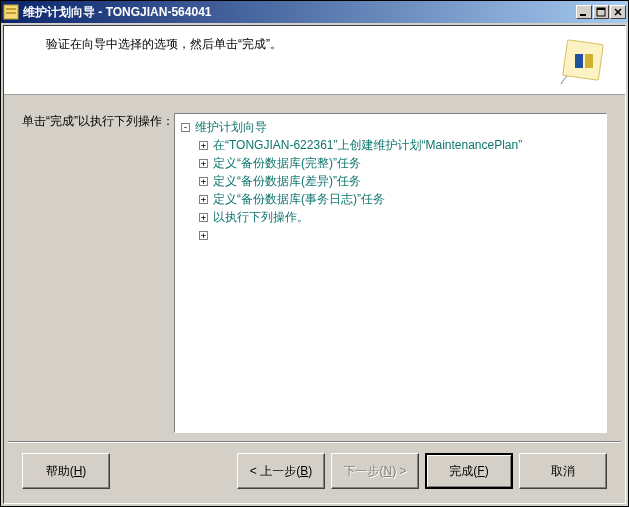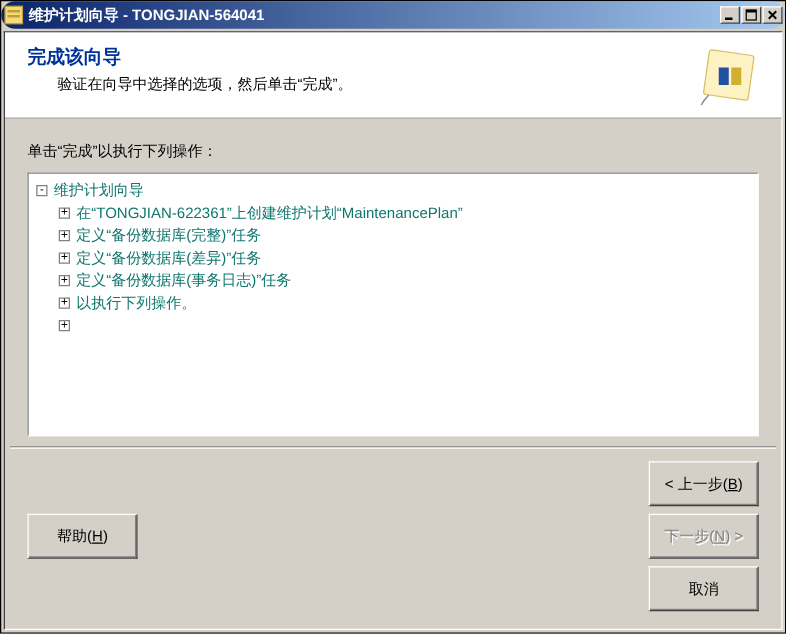--- a/index.html
+++ b/index.html
@@ -1,39 +1,39 @@
 <!DOCTYPE html>
 <html><head>
 <meta charset="utf-8">
 <style>
   * { box-sizing: border-box; }
   html, body { margin: 0; padding: 0; font-family: "Microsoft Sans Serif", "SimSun", sans-serif; font-size: 12px; background: #fff; }
   .window { width: 629px; height: 507px; border: 1px solid #000; background: #d4d0c8; display: flex; flex-direction: column; }
-  .titlebar { height: 22px; background: linear-gradient(to right, #0a246a, #a6caf0); color: #fff; display: flex; align-items: center; padding: 0 2px; border-radius: 11px; }
+  .titlebar { height: 22px; background: linear-gradient(to right, #0a246a, #a6caf0); color: #fff; display: flex; align-items: center; padding: 0 2px; }
   .title-icon { width: 16px; height: 16px; margin-right: 4px; display: flex; align-items: center; justify-content: center; }
   .title-text { flex: 1; font-size: 12px; font-weight: bold; }
   .win-controls { display: flex; gap: 1px; }
   .win-btn { width: 16px; height: 14px; background: #d4d0c8; border: 1px solid; border-color: #fff #404040 #404040 #fff; display: flex; align-items: center; justify-content: center; font-size: 10px; font-family: "Marlett", sans-serif; cursor: default; color: #000; }
   .win-btn svg { width: 10px; height: 10px; }
   .body-wrap { flex: 1; border: 1px solid; border-color: #404040 #fff #fff #404040; border-width: 1px; margin: 2px; display: flex; flex-direction: column; background: #d4d0c8; }
   .header-area { background: #fff; border-bottom: 1px solid #a0a0a0; padding: 10px 18px 8px 18px; display: flex; align-items: flex-start; }
   .header-text { flex: 1; }
   .header-title { font-size: 15px; font-weight: bold; color: #003399; margin-bottom: 4px; }
   .header-sub { font-size: 12px; color: #000; padding-left: 24px; }
   .header-img { width: 50px; height: 50px; margin-left: 8px; display: flex; align-items: center; justify-content: center; }
-  .content-area { flex: 1; padding: 18px 18px 8px 18px; display: flex; flex-direction: column; }
+  .content-area { flex: 1; padding: 18px 18px 8px 18px; display: flex; flex-direction: row; }
   .content-label { font-size: 12px; margin-bottom: 8px; }
   .tree-container { flex: 1; background: #fff; border: 1px solid; border-color: #808080 #fff #fff #808080; padding: 4px 6px; overflow: auto; font-size: 12px; line-height: 18px; }
   .tree-root { }
   .tree-row { display: flex; align-items: center; height: 18px; white-space: nowrap; }
   .tree-indent { display: inline-block; width: 18px; height: 18px; flex-shrink: 0; }
   .expander { width: 9px; height: 9px; border: 1px solid #808080; background: #fff; display: inline-flex; align-items: center; justify-content: center; font-size: 9px; line-height: 7px; margin-right: 5px; cursor: default; flex-shrink: 0; color: #000; font-family: monospace; }
   .tree-label { color: #0f766e; }
   .button-bar { padding: 10px 18px 14px 18px; display: flex; align-items: center; }
-  .btn-group-right { margin-left: auto; display: flex; gap: 6px; flex-direction: column; }
+  .btn-group-right { margin-left: auto; display: flex; gap: 6px; }
   .btn { height: 36px; min-width: 88px; background: #d4d0c8; border: 1px solid; border-color: #fff #404040 #404040 #fff; box-shadow: inset -1px -1px 0 #808080, inset 1px 1px 0 #d4d0c8; font-size: 12px; cursor: default; display: inline-flex; align-items: center; justify-content: center; padding: 0 8px; color: #000; }
   .btn.disabled { color: #808080; text-shadow: 1px 1px 0 #fff; }
   .btn.default { border: 2px solid #000; padding: 0 7px; box-shadow: inset 1px 1px 0 #fff, inset -1px -1px 0 #808080; }
   .underline-key { text-decoration: underline; }
   .hr-line { height: 2px; border-top: 1px solid #808080; border-bottom: 1px solid #fff; margin: 0 4px; }
 </style>
 </head>
 <body>
 
 <div class="window">
@@ -63,21 +63,20 @@
             <path d="M2 2 L8 8 M8 2 L2 8" stroke="#000" stroke-width="1.5"></path>
           </svg>
         </div>
     </div>
   </div>
 
   <div class="body-wrap">
 
     <div class="header-area">
       <div class="header-text">
-        <div class="header-title">完成该向导</div>
         <div class="header-sub">验证在向导中选择的选项，然后单击“完成”。</div>
       </div>
       <div class="header-img">
         <svg viewBox="0 0 50 50">
           <rect x="8" y="6" width="36" height="36" rx="2" fill="#fdf2c4" stroke="#d8c060" transform="rotate(8 26 24)"></rect>
           <rect x="18" y="18" width="8" height="14" fill="#2050a0"></rect>
           <rect x="28" y="18" width="8" height="14" fill="#d0b030"></rect>
           <path d="M10 40 Q 6 44 4 48" stroke="#808080" fill="none" stroke-width="1"></path>
         </svg>
       </div>
@@ -132,20 +131,23 @@
       <div class="btn">
         <span><span>帮助</span>(<span class="underline-key">H</span>)</span>
       </div>
       <div class="btn-group-right">
         <div class="btn">
           <span><span>&lt; 上一步</span>(<span class="underline-key">B</span>)</span>
         </div>
         <div class="btn disabled">
           <span><span>下一步</span>(<span class="underline-key">N</span>)<span> &gt;</span></span>
         </div>
+        <div class="btn default">
+          <span><span>完成</span>(<span class="underline-key">F</span>)</span>
+        </div>
         <div class="btn">
           <span>取消</span>
         </div>
       </div>
     </div>
 
   </div>
 </div>
 
 </body></html>

